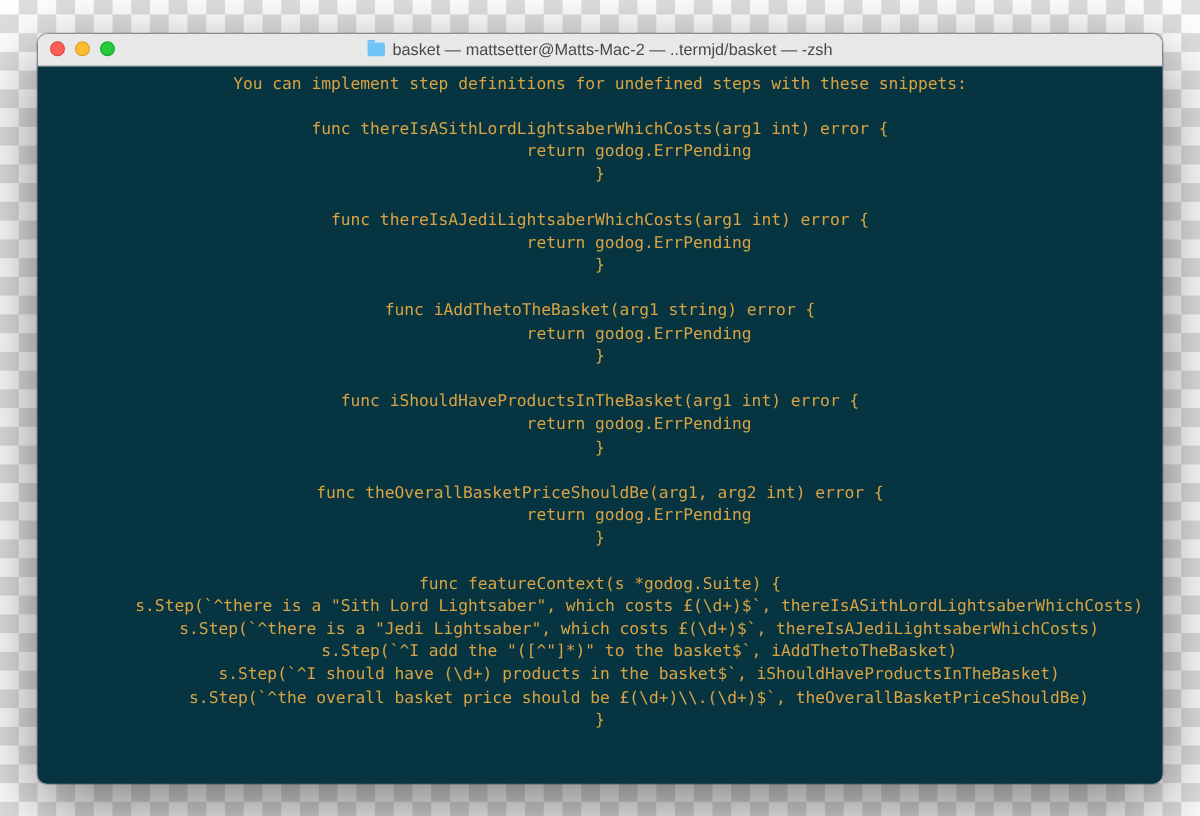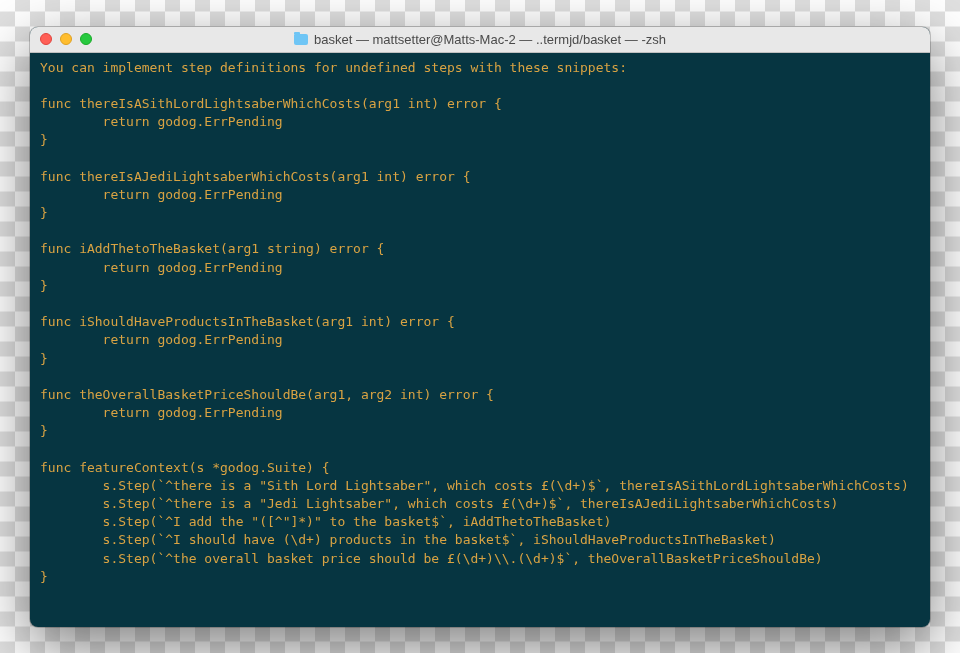--- a/index.html
+++ b/index.html
@@ -1,18 +1,19 @@
 <!DOCTYPE html>
 <html><head>
   <meta charset="utf-8">
   <style>
     * {
       margin: 0;
       padding: 0;
       box-sizing: border-box;
+      text-align: center;
     }
     body {
       background: repeating-conic-gradient(#e0e0e0 0% 25%, #ffffff 0% 50%) 50% / 30px 30px;
       width: 960px;
       height: 653px;
       display: flex;
       align-items: center;
       justify-content: center;
       font-family: -apple-system, BlinkMacSystemFont, sans-serif;
     }

